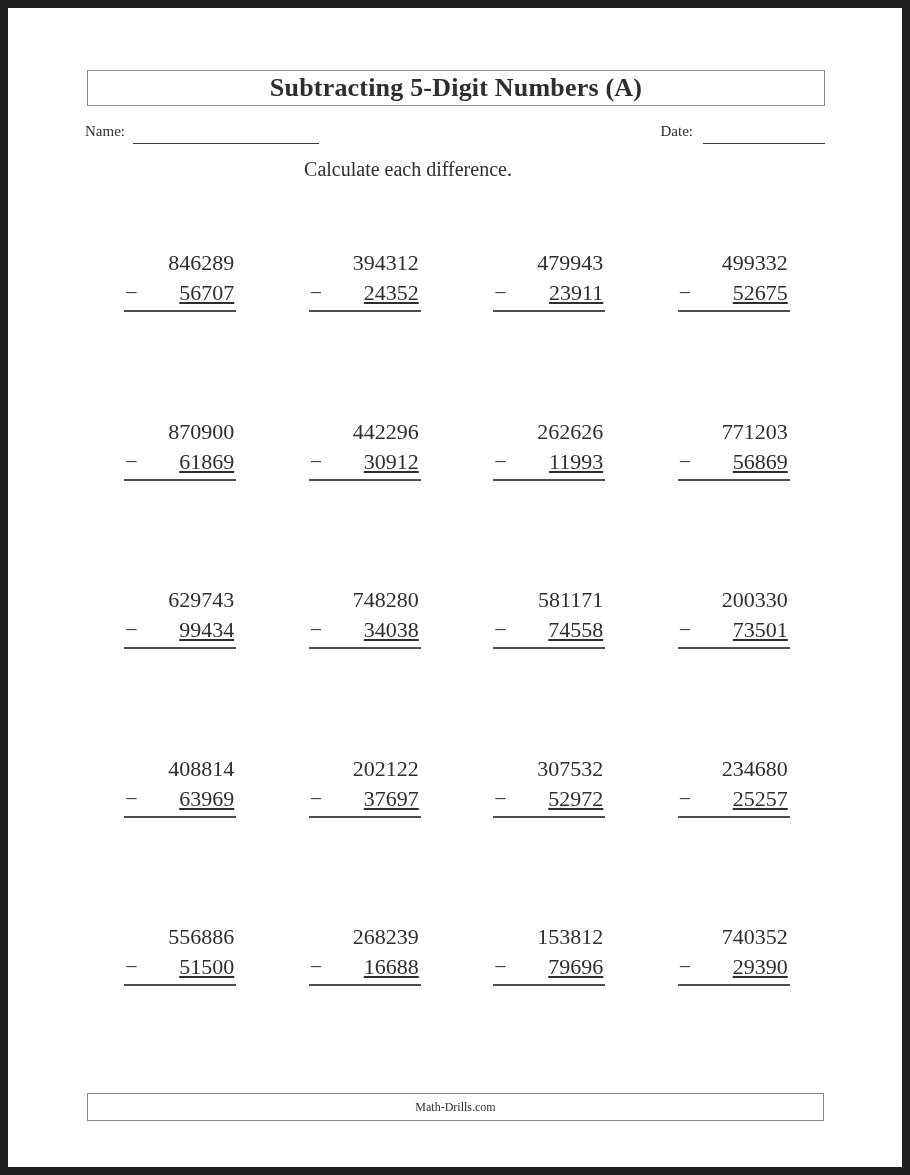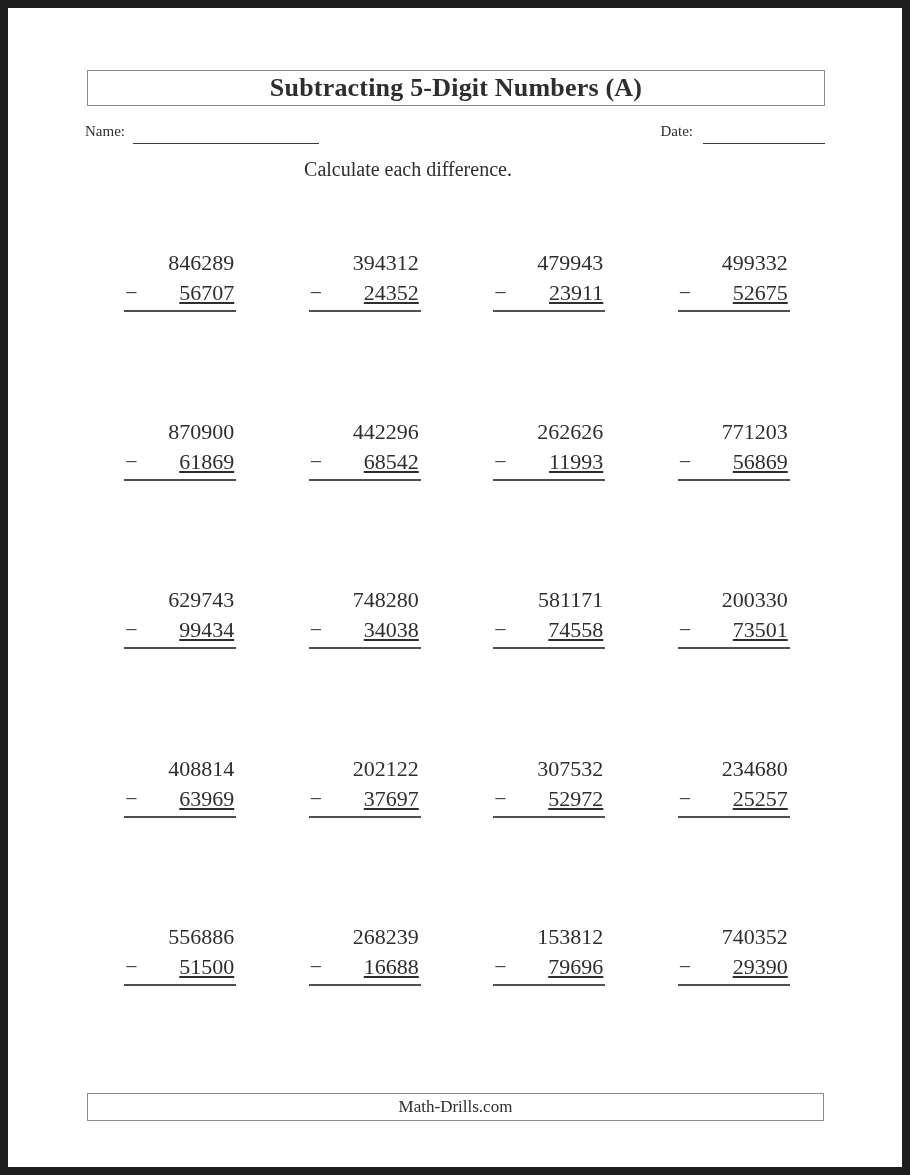--- a/index.html
+++ b/index.html
@@ -74,21 +74,21 @@
     padding-bottom: 2px;
   }
   .sub-row .op { color: #3d3d3d; padding-left: 1px; }
   .sub-row .subtrahend { padding-right: 2px; text-decoration: underline; }
   .footer-box {
     position: absolute; left: 79px; top: 1085px;
     width: 737px; height: 28px;
     box-sizing: border-box;
     border: 1px solid #8a8a8a;
     display: flex; align-items: center; justify-content: center;
-    font-size: 17px;
+    font-size: 12px;
   }
 </style>
 </head>
 <body>
 
 <div class="page">
 
   <div class="title-box">
     <span>Subtracting 5-Digit Numbers (A)</span>
   </div>
@@ -136,21 +136,21 @@
         <div class="minuend">870900</div>
         <div class="sub-row">
           <span class="op">−</span>
           <span class="subtrahend">61869</span>
         </div>
       </div>
       <div class="problem">
         <div class="minuend">442296</div>
         <div class="sub-row">
           <span class="op">−</span>
-          <span class="subtrahend">68542</span>
+          <span class="subtrahend">30912</span>
         </div>
       </div>
       <div class="problem">
         <div class="minuend">262626</div>
         <div class="sub-row">
           <span class="op">−</span>
           <span class="subtrahend">11993</span>
         </div>
       </div>
       <div class="problem">

